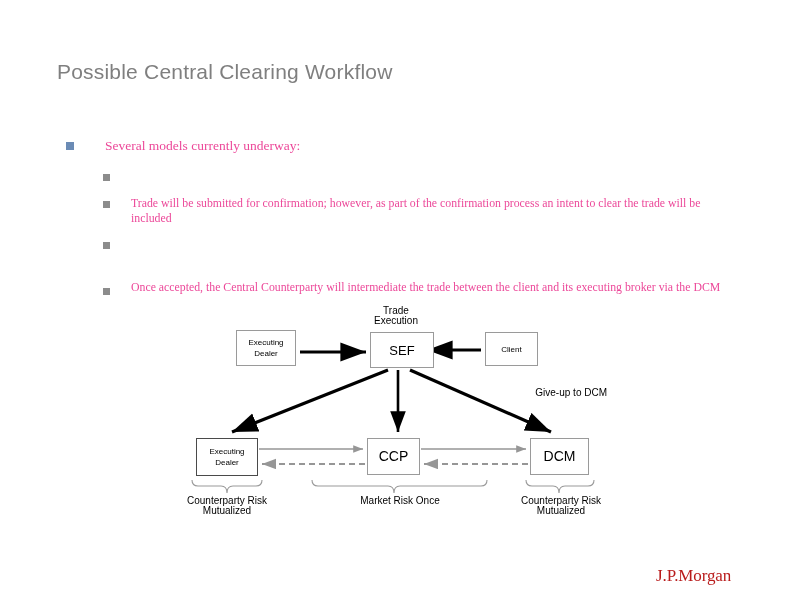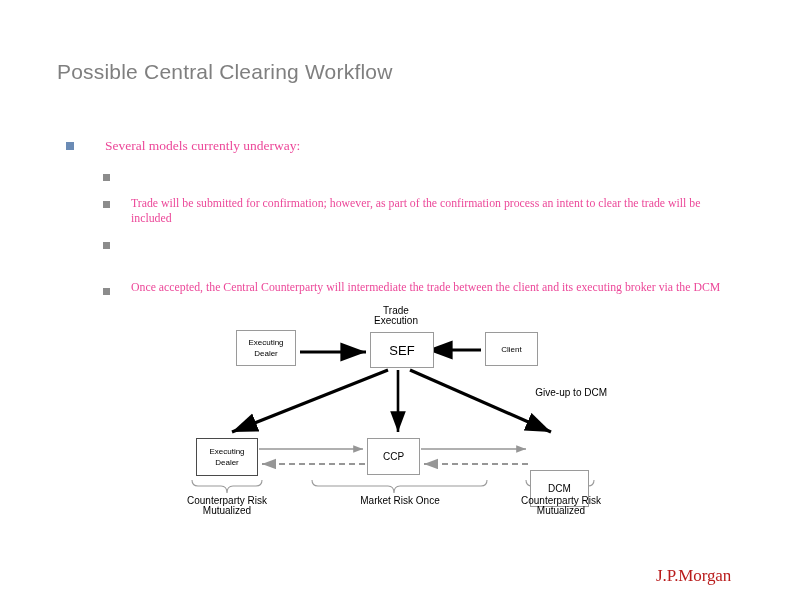--- a/index.html
+++ b/index.html
@@ -98,32 +98,32 @@
   }
   .node .node-label {
     line-height: 11px;
     white-space: pre-line;
   }
 
   .node.gray-border { border: 1px solid #9a9a9a; }
   .node.dark-border { border: 1px solid #4a4a4a; }
 
   .node.small .node-label { font-size: 8px; }
-  .node.med   .node-label { font-size: 10px; }
+  .node.med   .node-label { font-size: 14px; }
   .node.big   .node-label { font-size: 13px; }
 
   
   #node-exec-dealer-top { left: 236px; top: 330px; width: 60px; height: 36px; }
   #node-sef            { left: 370px; top: 332px; width: 64px; height: 36px; }
   #node-client         { left: 485px; top: 332px; width: 53px; height: 34px; align-items: center; }
 
   
   #node-exec-dealer-bot { left: 196px; top: 438px; width: 62px; height: 38px; }
   #node-ccp             { left: 367px; top: 438px; width: 53px; height: 37px; }
-  #node-dcm             { left: 530px; top: 438px; width: 59px; height: 37px; margin-top: 32px; }
+  #node-dcm             { left: 530px; top: 438px; width: 59px; height: 37px; }
 
   
   .diag-label {
     position: absolute;
     text-align: center;
     font-size: 10px;
     line-height: 10px;
     color: #000000;
     white-space: pre-line;
     pointer-events: auto;

